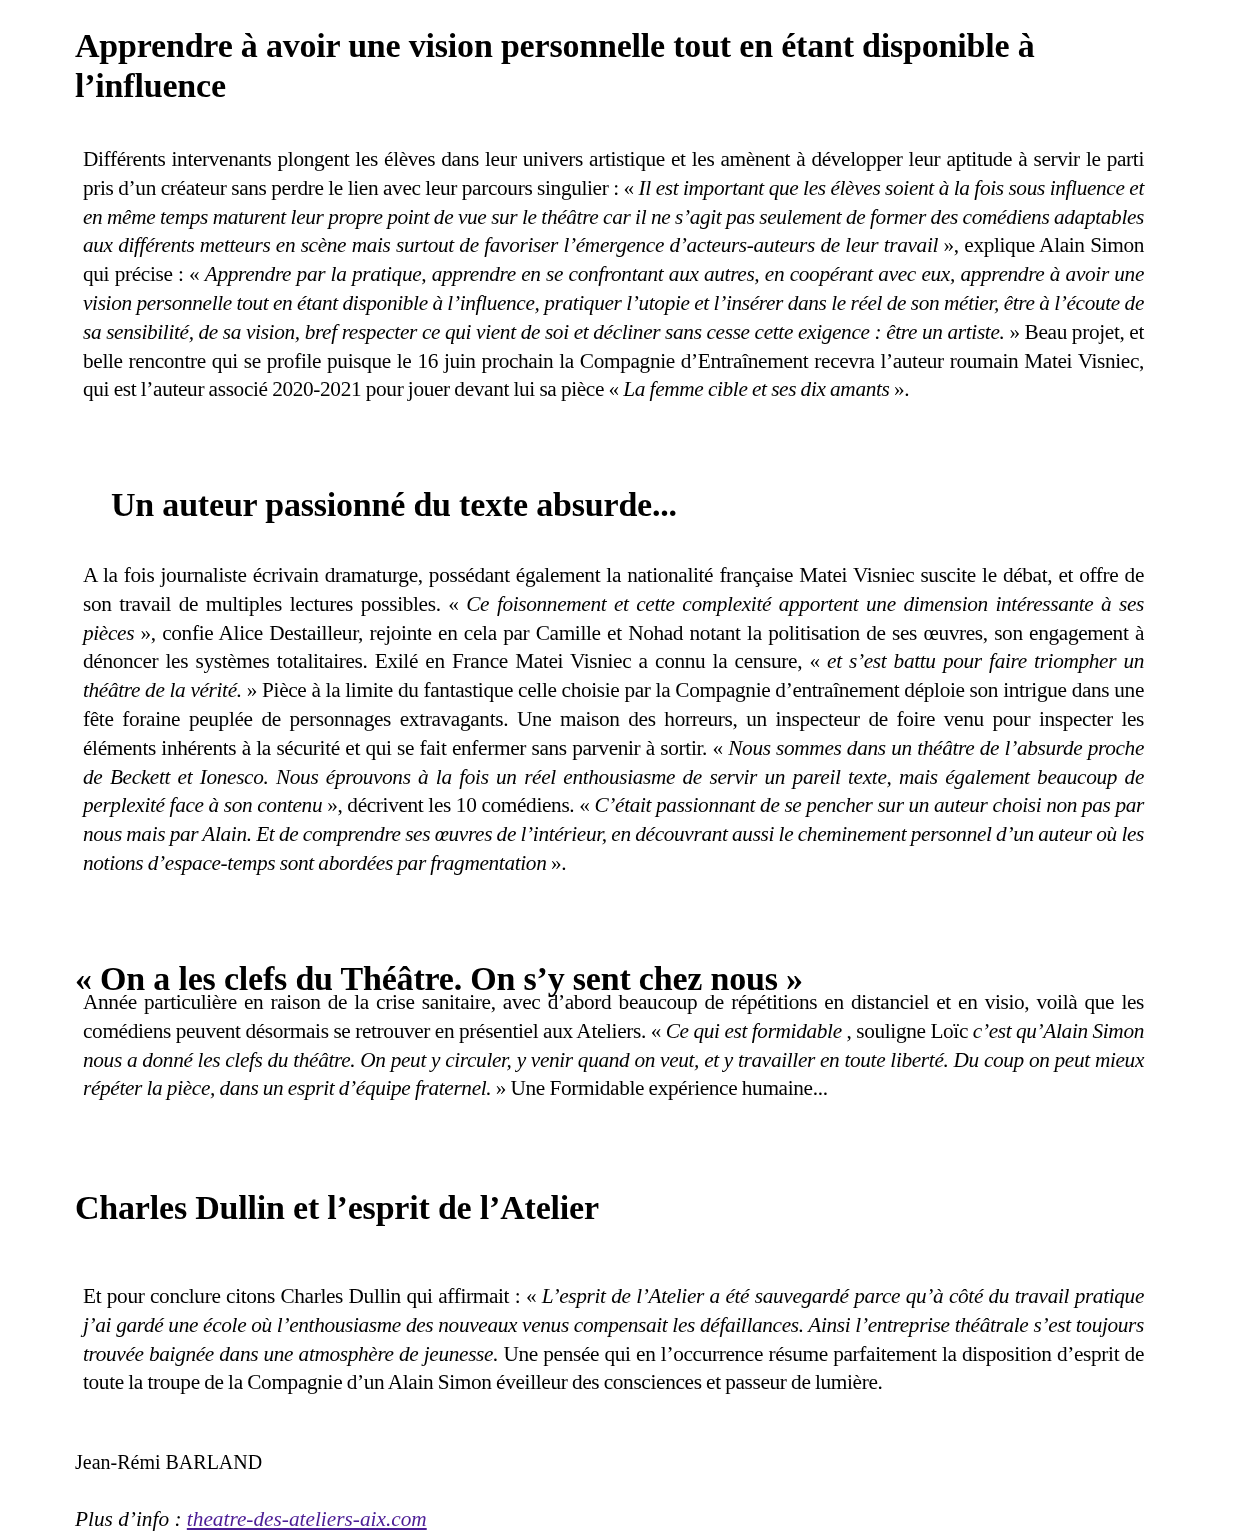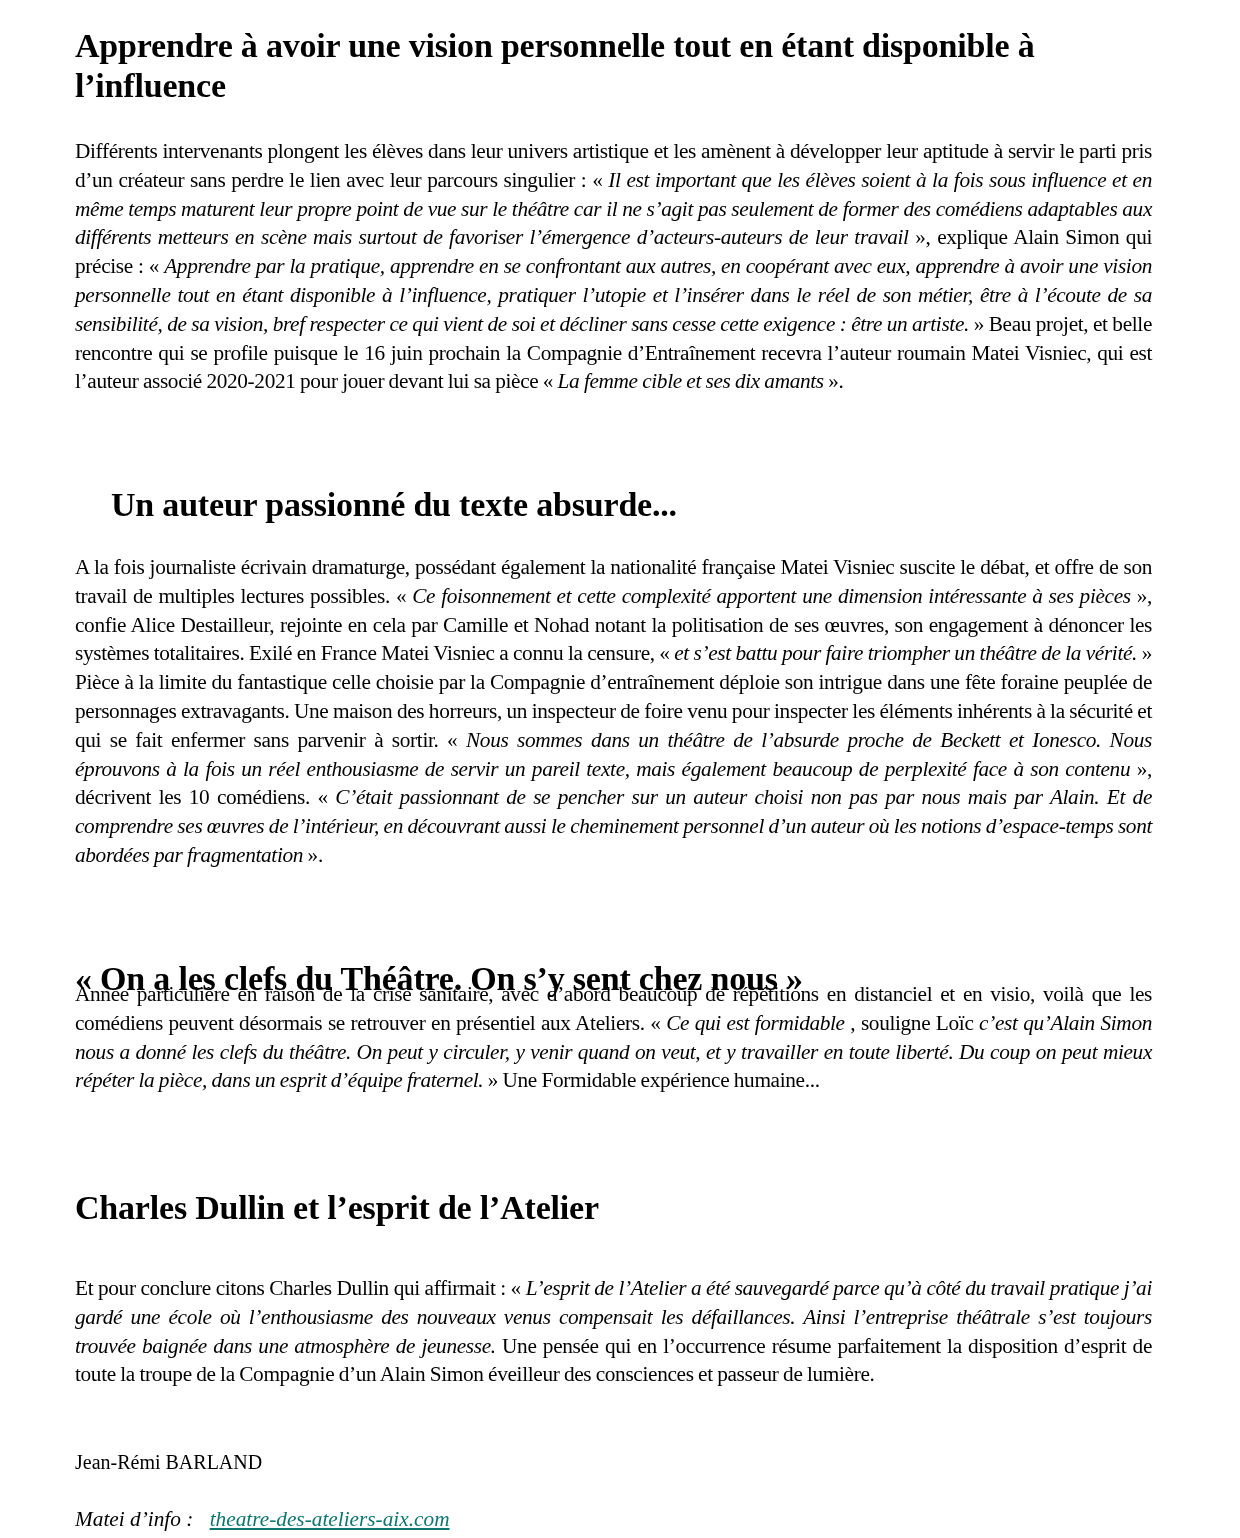--- a/index.html
+++ b/index.html
@@ -26,21 +26,21 @@
       font-weight: bold;
       font-size: 34px;
       line-height: 40px;
       margin: 0;
       letter-spacing: -0.2px;
     }
     p.body {
       font-size: 21.3px;
       line-height: 28.8px;
       text-align: justify;
-      margin: 0;
+      margin: 8px;
       letter-spacing: -0.35px;
       word-spacing: -0.5px;
       font-family: Liberation Serif, serif;
     }
     p.body i { font-style: italic; }
     #h1 { position: absolute; top: 26px; }
     #p1 { position: absolute; top: 137px; }
     #h2 { position: absolute; top: 485px; margin-left: 36px; }
     #p2 { position: absolute; top: 553px; }
     #h3 { position: absolute; top: 959px; }
@@ -78,15 +78,15 @@
 
   <h2 id="h3">« On a les clefs du Théâtre. On s’y sent chez nous »</h2>
   <p id="p3" class="body"><span>Année particulière en raison de la crise sanitaire, avec d’abord beaucoup de répétitions en distanciel et en visio, voilà que les comédiens peuvent désormais se retrouver en présentiel aux Ateliers. « </span><i>Ce qui est formidable</i><span> , souligne Loïc </span><i>c’est qu’Alain Simon nous a donné les clefs du théâtre. On peut y circuler, y venir quand on veut, et y travailler en toute liberté. Du coup on peut mieux répéter la pièce, dans un esprit d’équipe fraternel.</i><span> » Une Formidable expérience humaine...</span></p>
 
   <h2 id="h4">Charles Dullin et l’esprit de l’Atelier</h2>
   <p id="p4" class="body"><span>Et pour conclure citons Charles Dullin qui affirmait : « </span><i>L’esprit de l’Atelier a été sauvegardé parce qu’à côté du travail pratique j’ai gardé une école où l’enthousiasme des nouveaux venus compensait les défaillances. Ainsi l’entreprise théâtrale s’est toujours trouvée baignée dans une atmosphère de jeunesse.</i><span> Une pensée qui en l’occurrence résume parfaitement la disposition d’esprit de toute la troupe de la Compagnie d’un Alain Simon éveilleur des consciences et passeur de lumière.</span></p>
 
   <div class="author">Jean-Rémi BARLAND</div>
 
   <div class="more">
-    <span>Matei d’info : </span><a href="#" style="color: #0f766e; margin-left: 11px;">theatre-des-ateliers-aix.com</a>
+    <span>Plus d’info : </span><a href="#" style="color: #4c1d95;">theatre-des-ateliers-aix.com</a>
   </div>
 </div>
 
 </body></html>

